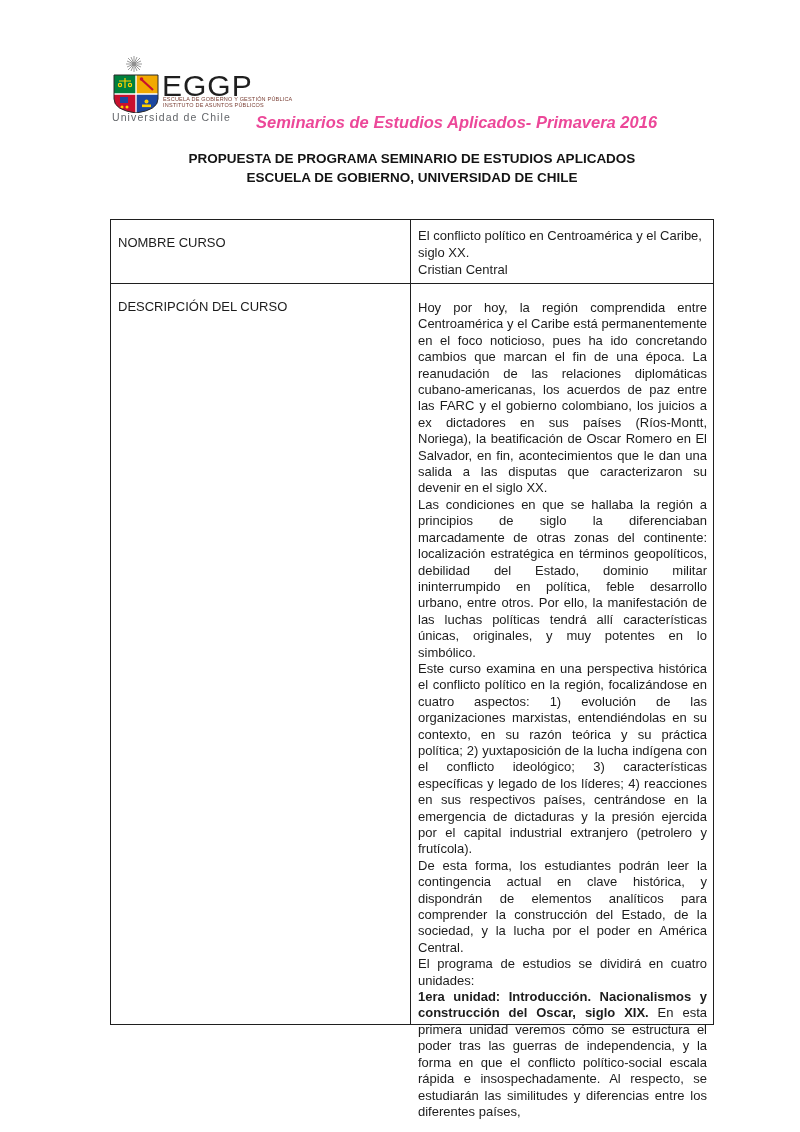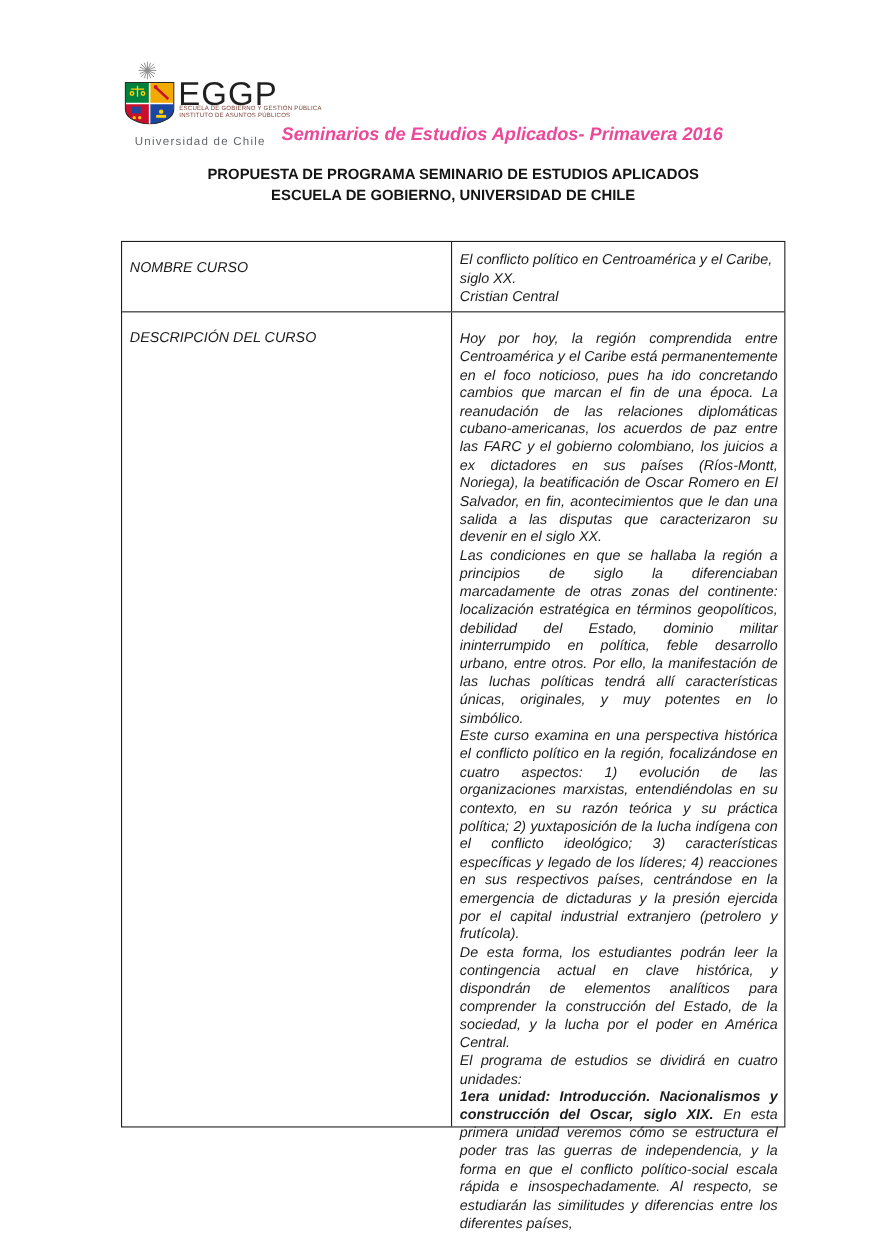--- a/index.html
+++ b/index.html
@@ -10,41 +10,41 @@
   
   .logo{position:absolute;left:112px;top:55px;width:140px;height:70px;}
   .logo-svg{position:absolute;left:0;top:0;}
   .logo-acronym{
     position:absolute;left:50px;top:16px;font-size:30px;line-height:30px;
     font-weight:400;letter-spacing:1px;color:#1f1f1f;white-space:nowrap;
   }
   .logo-sub{position:absolute;left:51px;top:42px;width:90px;}
   .logo-sub div{font-size:5.5px;line-height:5.9px;letter-spacing:.2px;color:#7b4036;white-space:nowrap;}
   .logo-univ{
-    position:absolute;left:0;top:68px;width:140px;font-size:10.5px;line-height:12px;
-    letter-spacing:1.1px;color:#63666a;white-space:nowrap;text-align:center;
+    position:absolute;left:0;top:56px;width:140px;font-size:10.5px;line-height:12px;
+    letter-spacing:1.1px;color:#63666a;white-space:nowrap;
   }
   
   .seminar-title{
     position:absolute;left:256px;top:113px;font-style:italic;font-weight:600;
     font-size:16.5px;color:#ec4899;white-space:nowrap;
   }
   .proposal{
     position:absolute;left:0;top:150px;width:800px;text-align:center;
     font-weight:bold;font-size:13.5px;line-height:18.5px;color:#141414;margin-left:12px;
   }
   
   .doc-table{
     position:absolute;left:110px;top:219px;width:604px;
     border:1.5px solid #1f1f1f;box-sizing:border-box;background:#fff;
   }
   .t-row{display:flex;box-sizing:border-box;}
   .t-row.r1{height:64px;border-bottom:1.5px solid #1f1f1f;}
   .t-row.r2{height:740px;}
-  .cell{box-sizing:border-box;font-style:italic;}
+  .cell{box-sizing:border-box;}
   .cell-label{
     width:300px;border-right:1.5px solid #1f1f1f;flex:none;
     font-size:13px;padding:15px 4px 0 7px;color:#1c1c1c;
   }
   .cell-value{flex:1;font-size:13px;color:#1c1c1c;}
   .r1 .cell-value{padding:7px 6px 0 7px;line-height:17px;}
   .r2 .cell-value{padding:16px 6px 0 7px;line-height:16.4px;text-align:justify;}
   .r2 .cell-value p{margin:0;}
   .r2 .cell-value b{font-weight:bold;}
 </style>

